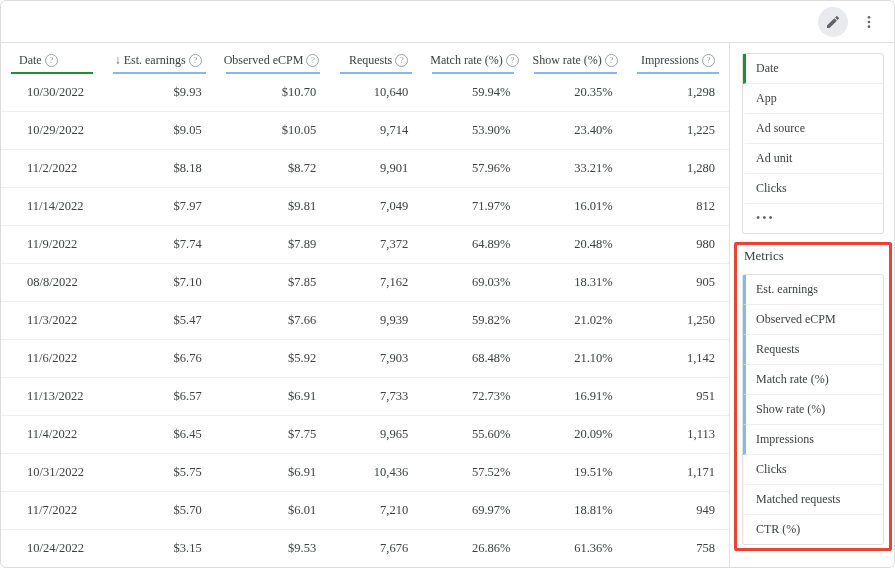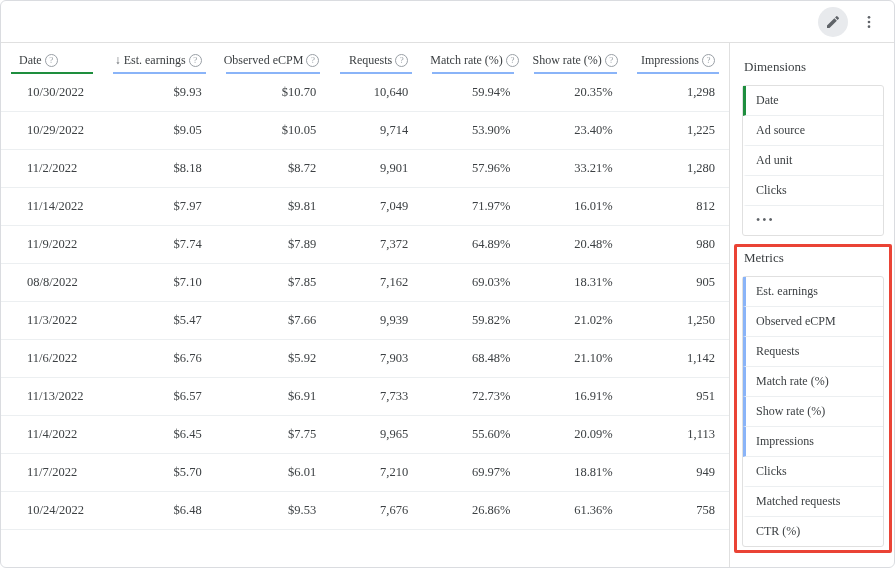--- a/index.html
+++ b/index.html
@@ -266,45 +266,54 @@
           <tr>
             <td>11/4/2022</td>
             <td>$6.45</td>
             <td>$7.75</td>
             <td>9,965</td>
             <td>55.60%</td>
             <td>20.09%</td>
             <td>1,113</td>
           </tr>
           <tr>
+            <td>10/31/2022</td>
+            <td>$5.75</td>
+            <td>$6.91</td>
+            <td>10,436</td>
+            <td>57.52%</td>
+            <td>19.51%</td>
+            <td>1,171</td>
+          </tr>
+          <tr>
             <td>11/7/2022</td>
             <td>$5.70</td>
             <td>$6.01</td>
             <td>7,210</td>
             <td>69.97%</td>
             <td>18.81%</td>
             <td>949</td>
           </tr>
           <tr>
             <td>10/24/2022</td>
-            <td>$6.48</td>
+            <td>$3.15</td>
             <td>$9.53</td>
             <td>7,676</td>
             <td>26.86%</td>
             <td>61.36%</td>
             <td>758</td>
           </tr>
         </tbody>
     </table>
   </div>
 
   <div class="sidebar">
-    <div class="side-heading">Dimensions</div>
     <div class="side-list" id="dim-list">
         <div class="side-item selected">Date</div>
+        <div class="side-item">App</div>
         <div class="side-item">Ad source</div>
         <div class="side-item">Ad unit</div>
         <div class="side-item">Clicks</div>
         <div class="side-item more">•••</div>
       </div>
 
     <div class="metrics-block">
       <div class="highlight-box"></div>
       <div class="side-heading">Metrics</div>
       <div class="side-list" id="met-list">

